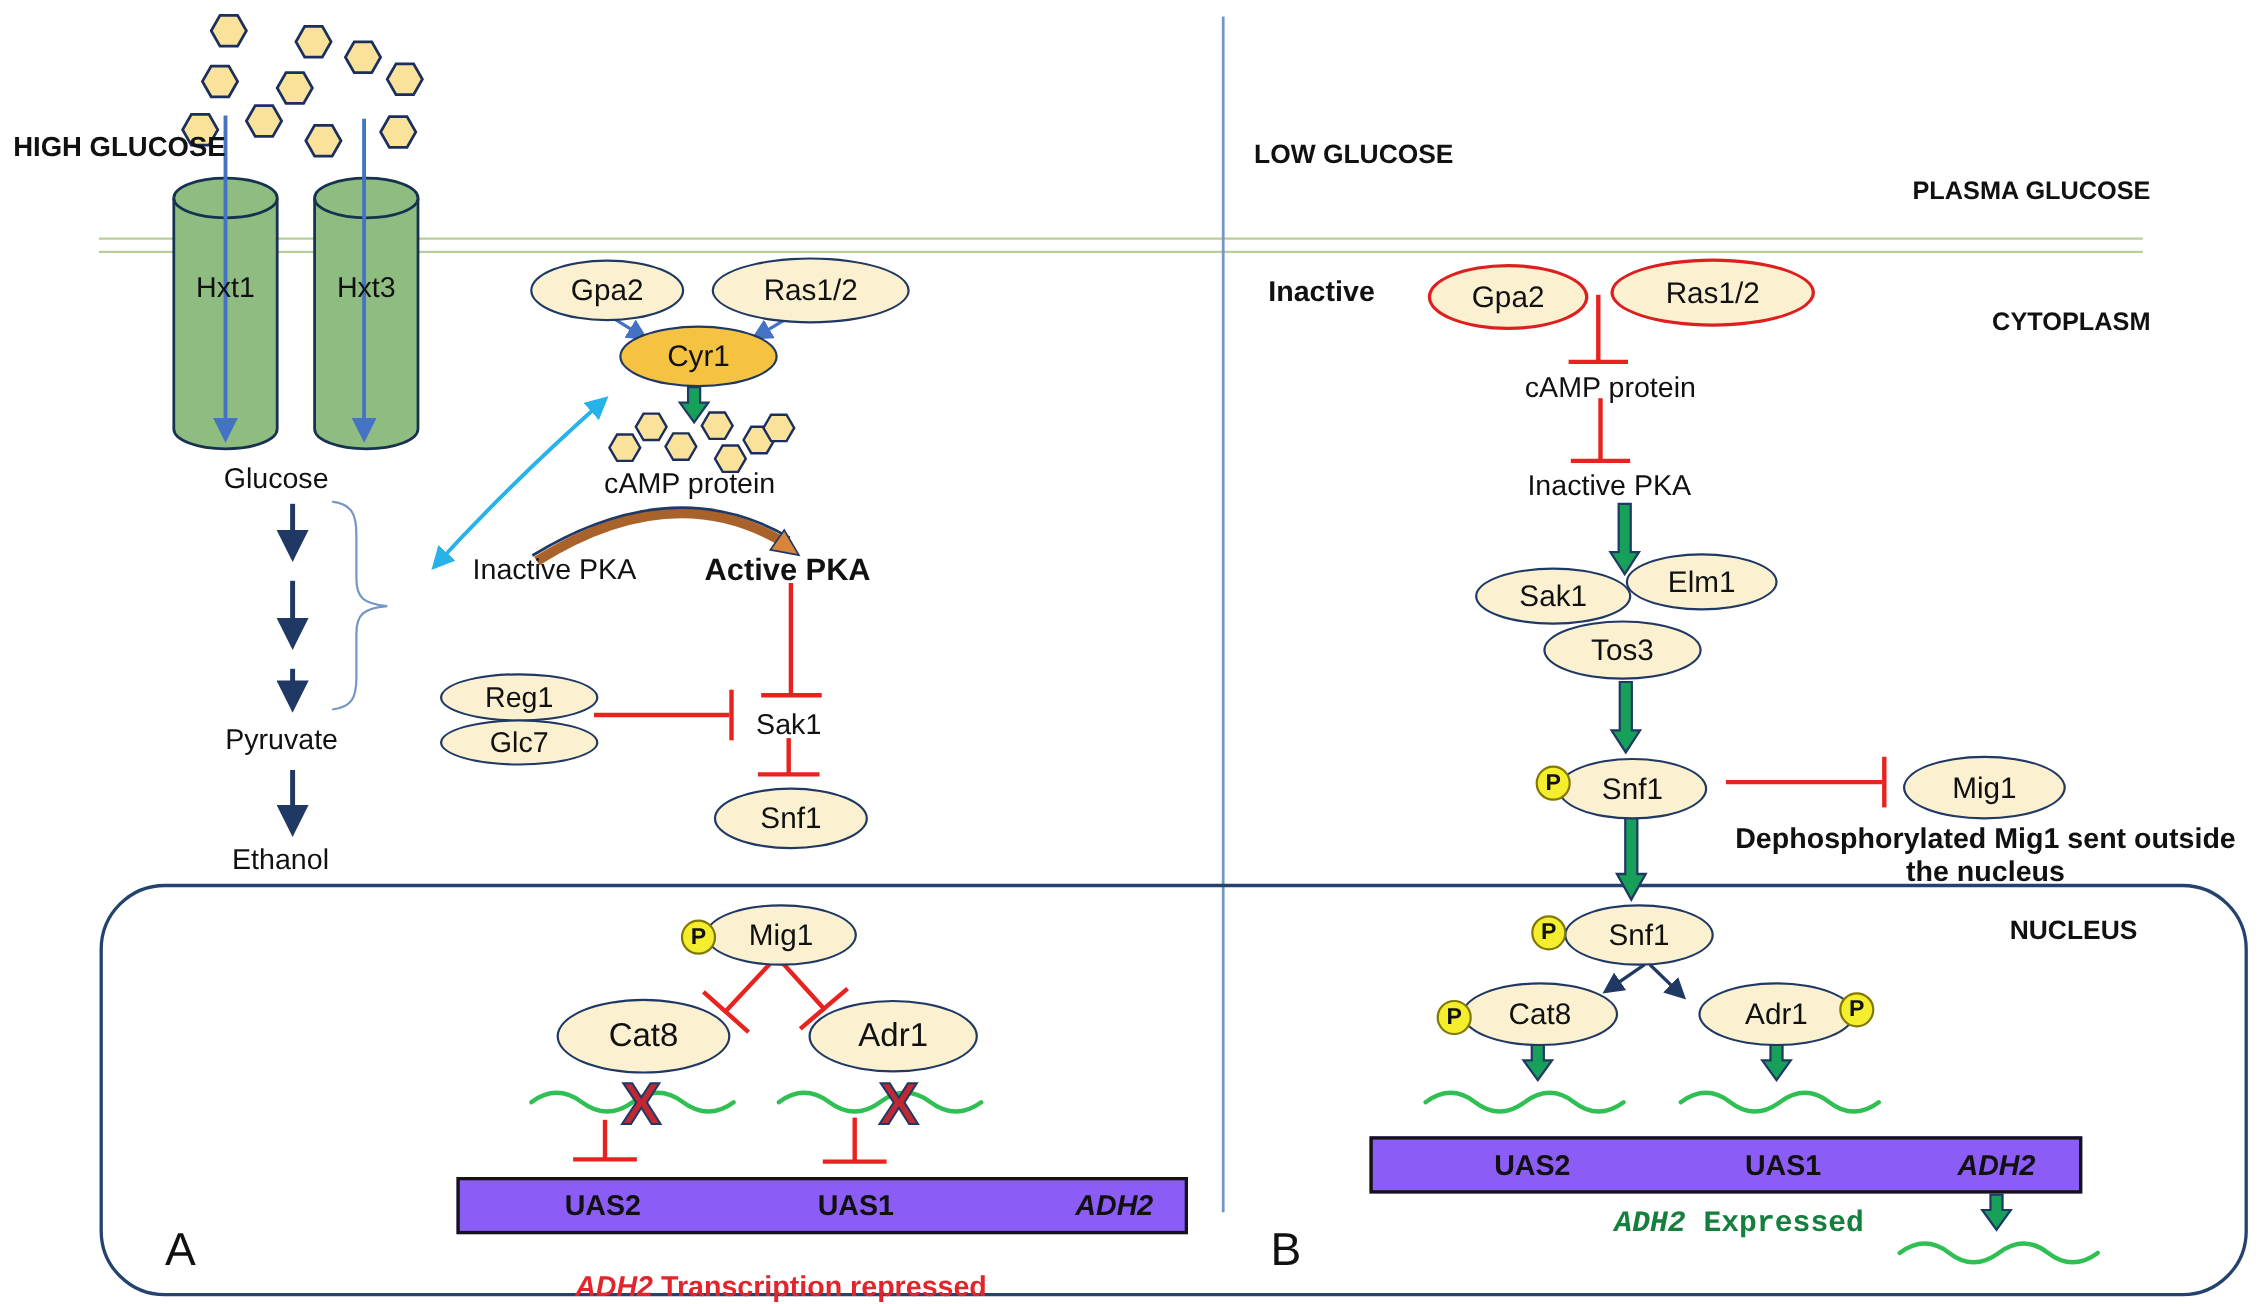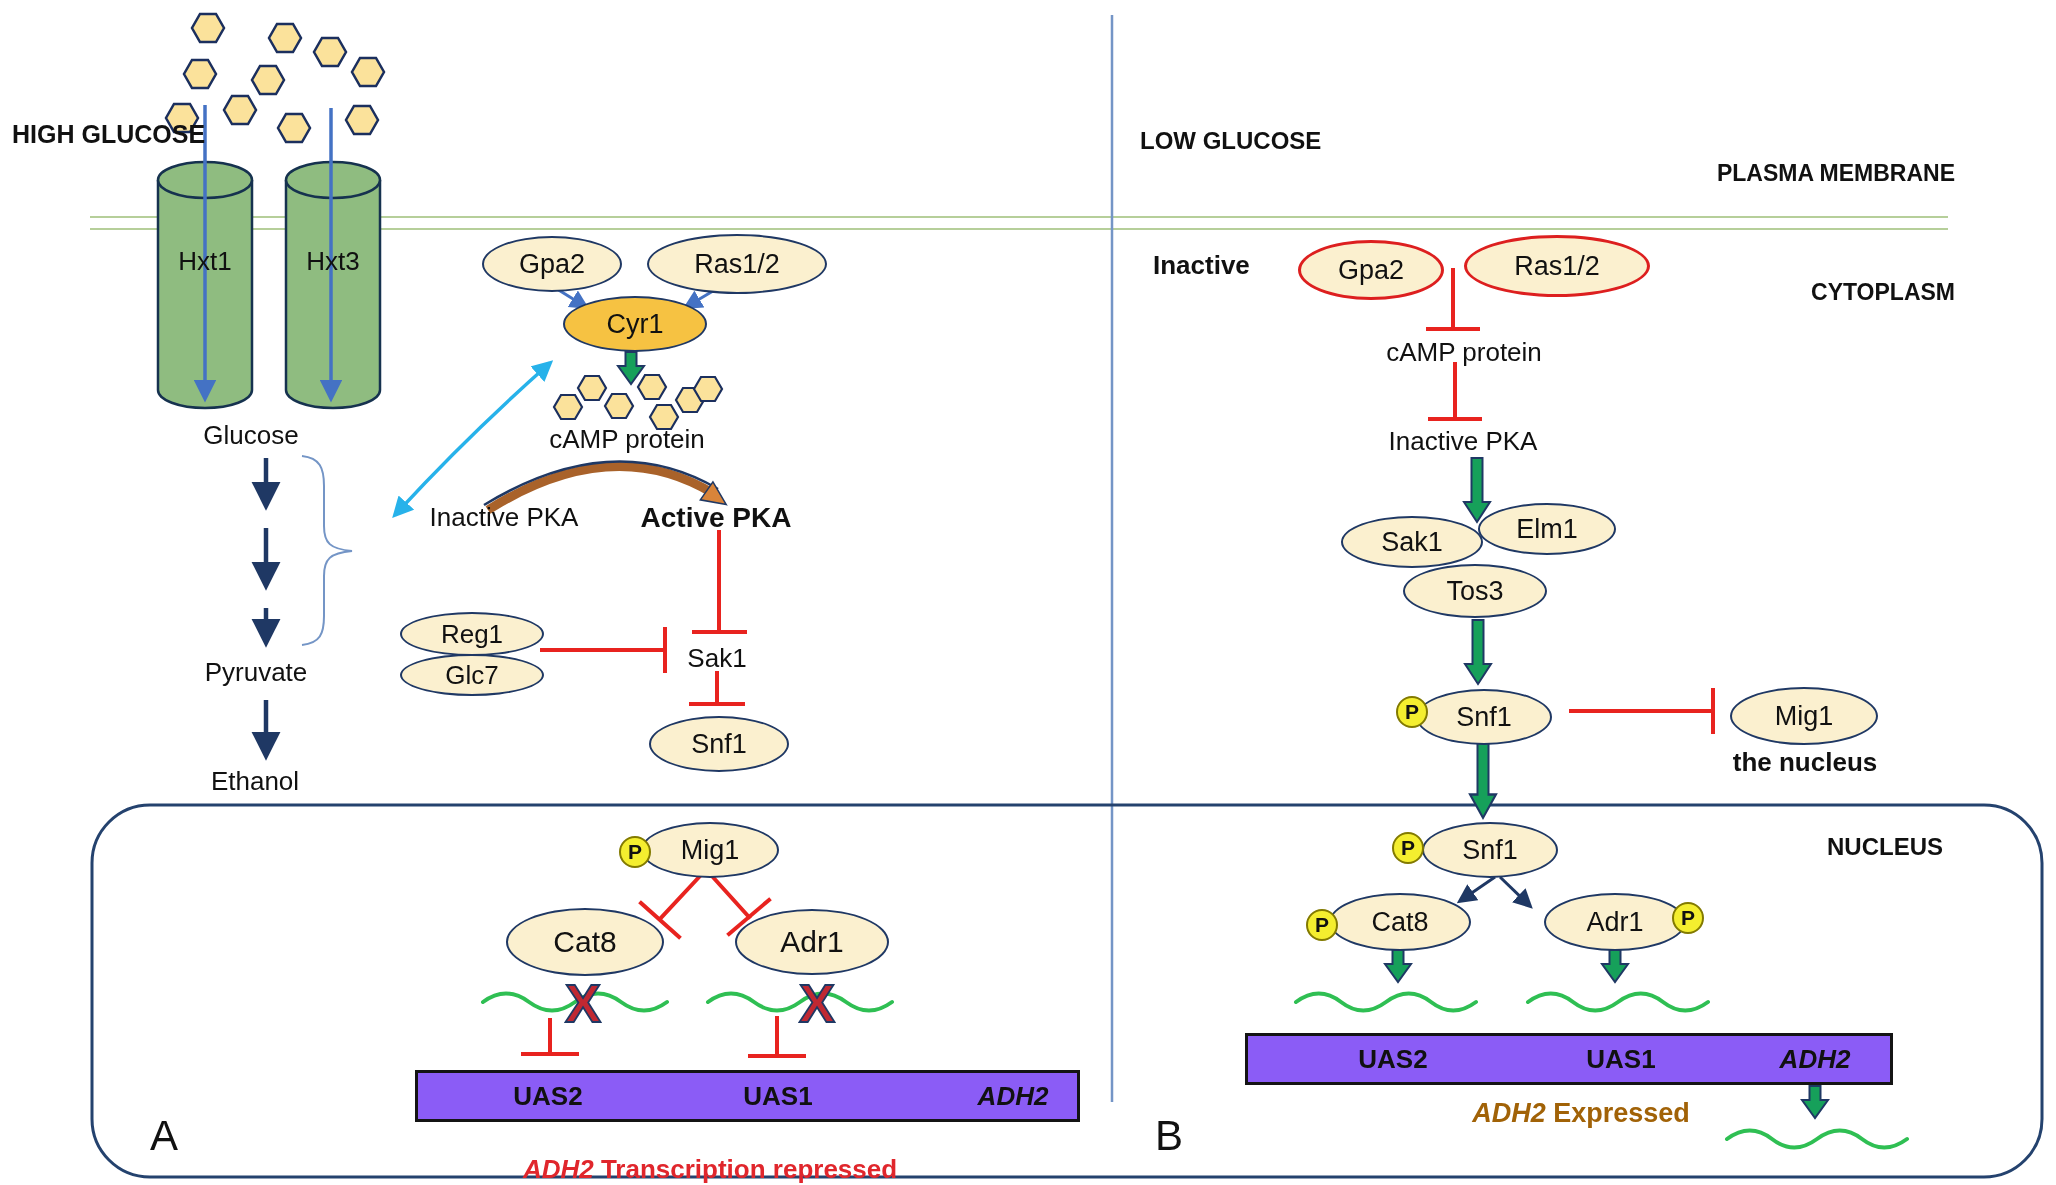--- a/index.html
+++ b/index.html
@@ -14,21 +14,21 @@
         font-size:27px;}
   .node.gold{background:#f6c242;}
   .node.redring{border:3.5px solid #dd1f1f;}
   .pbadge{position:absolute;z-index:5;width:32px;height:32px;border-radius:50%;
           background:#f4ee2f;border:2.5px solid #827a00;box-sizing:border-box;
           display:flex;align-items:center;justify-content:center;
           font-weight:bold;font-size:21px;color:#111;}
   .genebox{position:absolute;z-index:3;background:#8b5cf6;border:3px solid #141414;height:46px;}
   .genebox span{position:absolute;top:8px;transform:translateX(-50%);font-weight:bold;font-size:26px;}
   .red{color:#e0262c;}
-  .dgreen{color:#a16207;}
+  .dgreen{color:#15803d;font-family:Liberation Mono, monospace;}
   .note{position:absolute;z-index:4;text-align:center;font-weight:bold;font-size:26px;line-height:1.15;}
   .big{font-size:42px;}
   i.gene{font-style:italic;}
   .xmark{font-family:"Liberation Sans",sans-serif;font-weight:bold;font-size:54px;
          fill:#c02832;stroke:#1f3864;stroke-width:1.8px;text-anchor:middle;}
 </style>
 </head>
 <body>
 
 <div id="canvas">
@@ -228,21 +228,21 @@
   <span style="left:360px;">UAS1</span>
   <span style="left:595px;font-style:italic;">ADH2</span>
 </div>
 
 <div class="lbl ctr b red" style="left:710px;top:1122px;font-size:26px;margin-top:32px;"><i class="gene">ADH2</i><span> Transcription repressed</span></div>
 
 <div class="lbl big" style="left:150px;top:1112px;">A</div>
 
 <div class="lbl b" style="left:1140px;top:127px;font-size:24px;">LOW GLUCOSE</div>
 
-<div class="lbl b" style="left:1690px;top:160px;width:265px;text-align:right;font-size:23px;">PLASMA MEMBRANE</div>
+<div class="lbl b" style="left:1690px;top:160px;width:265px;text-align:right;font-size:23px;">PLASMA GLUCOSE</div>
 <div class="lbl b" style="left:1690px;top:279px;width:265px;text-align:right;font-size:23px;">CYTOPLASM</div>
 
 <div class="lbl b" style="left:1153px;top:250px;font-size:26px;">Inactive</div>
 <div class="node redring" style="left:1298px;top:240px;width:140px;height:54px;">
       <span>Gpa2</span>
     </div>
 <div class="node redring" style="left:1464px;top:235px;width:180px;height:56px;">
       <span>Ras1/2</span>
     </div>
 
@@ -261,20 +261,21 @@
 
 <div class="node" style="left:1416px;top:689px;width:132px;height:52px;">
       <span>Snf1</span>
     </div>
 <div class="pbadge" style="left:1396px;top:696px;">P</div>
 <div class="node" style="left:1730px;top:687px;width:144px;height:54px;">
       <span>Mig1</span>
     </div>
 
 <div class="note" style="left:1565px;top:748px;width:480px;">
+  <span style="display:block;">Dephosphorylated Mig1 sent outside</span>
   <span style="display:block;">the nucleus</span>
 </div>
 
 <div class="lbl b" style="left:1827px;top:833px;font-size:24px;">NUCLEUS</div>
 
 <div class="node" style="left:1422px;top:822px;width:132px;height:52px;">
       <span>Snf1</span>
     </div>
 <div class="pbadge" style="left:1392px;top:832px;">P</div>
 

